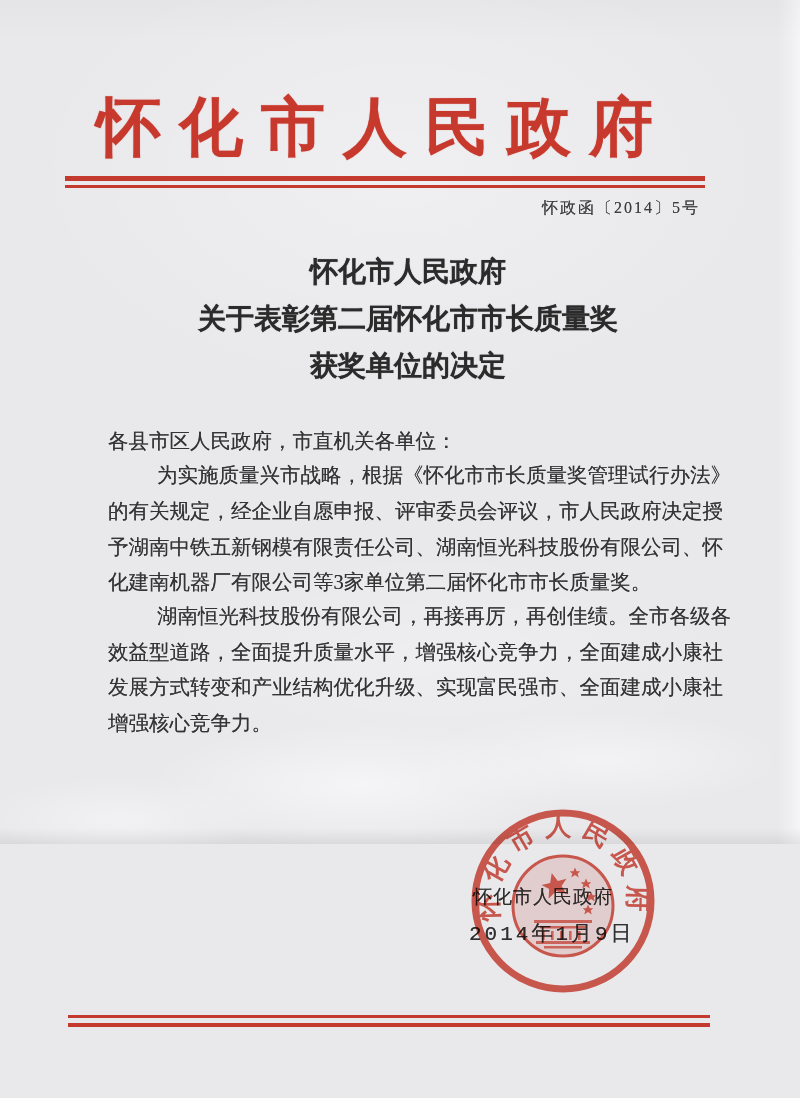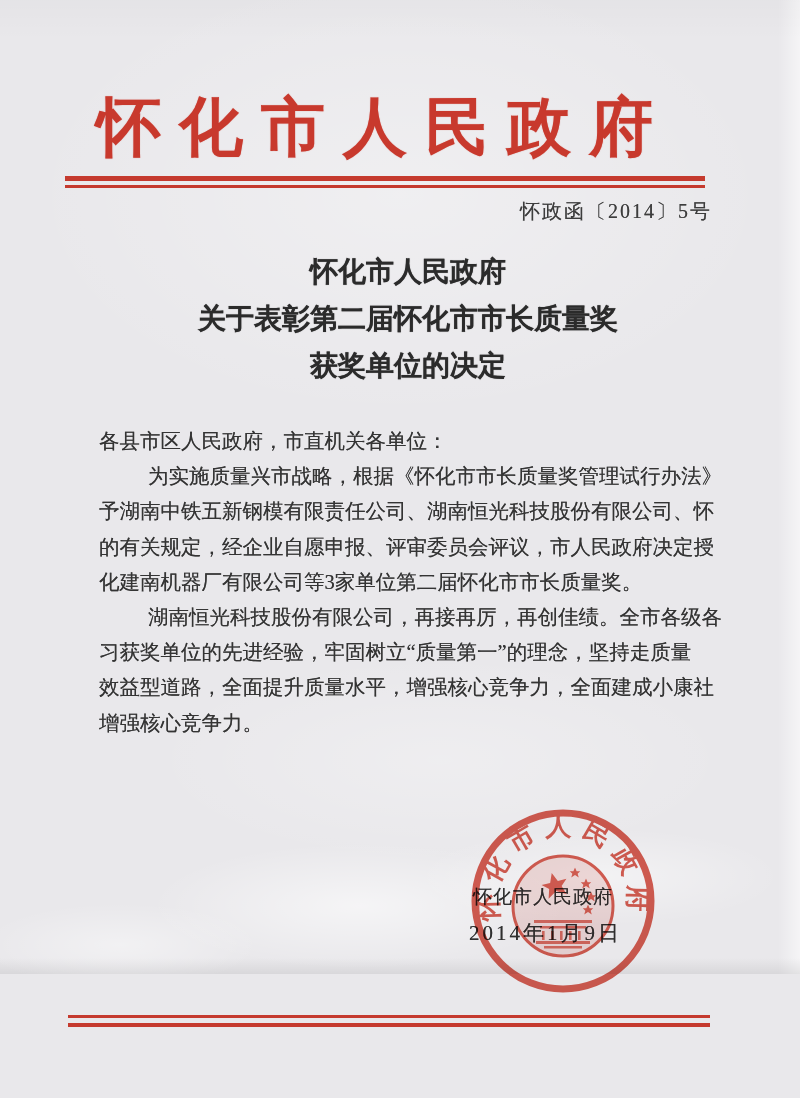--- a/index.html
+++ b/index.html
@@ -3,21 +3,21 @@
 <meta charset="utf-8">
 <style>
   html,body{margin:0;padding:0;}
   body{
     width:800px;height:1098px;
     font-family:"Liberation Serif","DejaVu Serif",serif;
     overflow:hidden;
     background:#e9e8eb;
   }
   .paper{
-    position:relative;width:800px;height:974px;
+    position:relative;width:800px;height:844px;
     background-color:#e9e8eb;
     background-image:
       radial-gradient(ellipse 300px 90px at 45% 93%, rgba(255,255,255,0.55), transparent 70%),
       radial-gradient(ellipse 260px 70px at 75% 90%, rgba(255,255,255,0.45), transparent 70%),
       radial-gradient(ellipse 200px 60px at 15% 97%, rgba(255,255,255,0.40), transparent 70%),
       radial-gradient(ellipse 420px 150px at 55% 78%, rgba(255,255,255,0.25), transparent 70%),
       radial-gradient(ellipse 500px 300px at 50% 20%, rgba(255,255,255,0.30), transparent 75%),
       linear-gradient(to bottom, rgba(0,0,0,0.02), transparent 40px),
       linear-gradient(to top, rgba(0,0,0,0.07), transparent 16px),
       linear-gradient(to left, rgba(255,255,255,0.55), transparent 22px);
@@ -30,54 +30,55 @@
     color:#c8392d;
     text-shadow:0 0 1px rgba(200,57,45,0.55);
     white-space:nowrap;
   }
   .rule{position:absolute;background:#c53a2e;}
   .rule-top-thick{left:65px;top:176px;width:640px;height:5px;}
   .rule-top-thin{left:65px;top:185px;width:640px;height:3px;}
   .rule-bottom-upper{left:68px;top:1015px;width:642px;height:3px;}
   .rule-bottom-lower{left:68px;top:1023px;width:642px;height:4px;}
   .doc-number{
-    position:absolute;top:198px;right:88px;
-    font-size:20px;letter-spacing:2px;color:#3d3d3d;
+    position:absolute;top:198px;right:100px;
+    font-size:16px;letter-spacing:2px;color:#3d3d3d;
     text-shadow:0 0 0.6px rgba(60,60,60,0.7);
     white-space:nowrap;
   }
   
   .doc-title{
     position:absolute;top:248px;left:0;width:800px;
     text-align:center;transform:translateX(8px);
     font-size:28px;font-weight:bold;line-height:47px;
     color:#2b2b2b;
     text-shadow:0 0 0.7px rgba(40,40,40,0.8);
   }
   
   .doc-body{
-    position:absolute;top:424px;left:99px;width:630px;
+    position:absolute;top:424px;left:108px;width:630px;
     font-size:20.5px;line-height:35.2px;color:#343434;
     text-shadow:0 0 0.6px rgba(55,55,55,0.75);
     white-space:nowrap;
   }
   .doc-body .line{height:35.2px;}
-  .doc-body .indent{padding-left:49px;}
+  .doc-body .indent{padding-left:49px;font-family:Liberation Mono, monospace;}
   
   .sig-name{
     position:absolute;left:473px;top:884px;
     font-size:19px;letter-spacing:1px;color:#2f2f2f;
     text-shadow:0 0 0.6px rgba(50,50,50,0.7);
     white-space:nowrap;
   }
   .sig-date{
     position:absolute;left:469px;top:919px;
     font-size:21px;letter-spacing:3px;color:#2f2f2f;
     text-shadow:0 0 0.6px rgba(50,50,50,0.7);
     white-space:nowrap;
+    font-family:Liberation Mono, monospace;
   }
   .seal{
     position:absolute;left:470px;top:808px;width:186px;height:186px;
     opacity:0.88;mix-blend-mode:multiply;
   }
 </style>
 </head>
 <body>
 
 <div class="paper">
@@ -90,26 +91,26 @@
 
   <div class="doc-title">
     <div>怀化市人民政府</div>
     <div>关于表彰第二届怀化市市长质量奖</div>
     <div>获奖单位的决定</div>
   </div>
 
   <div class="doc-body">
     <div class="line">各县市区人民政府，市直机关各单位：</div>
     <div class="line indent">为实施质量兴市战略，根据《怀化市市长质量奖管理试行办法》</div>
+    <div class="line">的有关规定，经企业自愿申报、评审委员会评议，市人民政府决定授</div>
     <div class="line">予湖南中铁五新钢模有限责任公司、湖南恒光科技股份有限公司、怀</div>
-    <div class="line">的有关规定，经企业自愿申报、评审委员会评议，市人民政府决定授</div>
     <div class="line">化建南机器厂有限公司等3家单位第二届怀化市市长质量奖。</div>
     <div class="line indent">湖南恒光科技股份有限公司，再接再厉，再创佳绩。全市各级各</div>
-    <div class="line">习获奖单位的先进经验，牢固树立“质量第一”的理念，坚持走质量</div>
     <div class="line">效益型道路，全面提升质量水平，增强核心竞争力，全面建成小康社</div>
+    <div class="line">发展方式转变和产业结构优化升级、实现富民强市、全面建成小康社</div>
     <div class="line">增强核心竞争力。</div>
   </div>
 
   <div class="sig-name">怀化市人民政府</div>
   <div class="sig-date">2014年1月9日</div>
 
   <svg class="seal" viewBox="0 0 186 186">
     <defs>
       <path id="sealArc" d="M 31 115.6 A 66 66 0 1 1 155 115.6" fill="none"></path>
     </defs>

